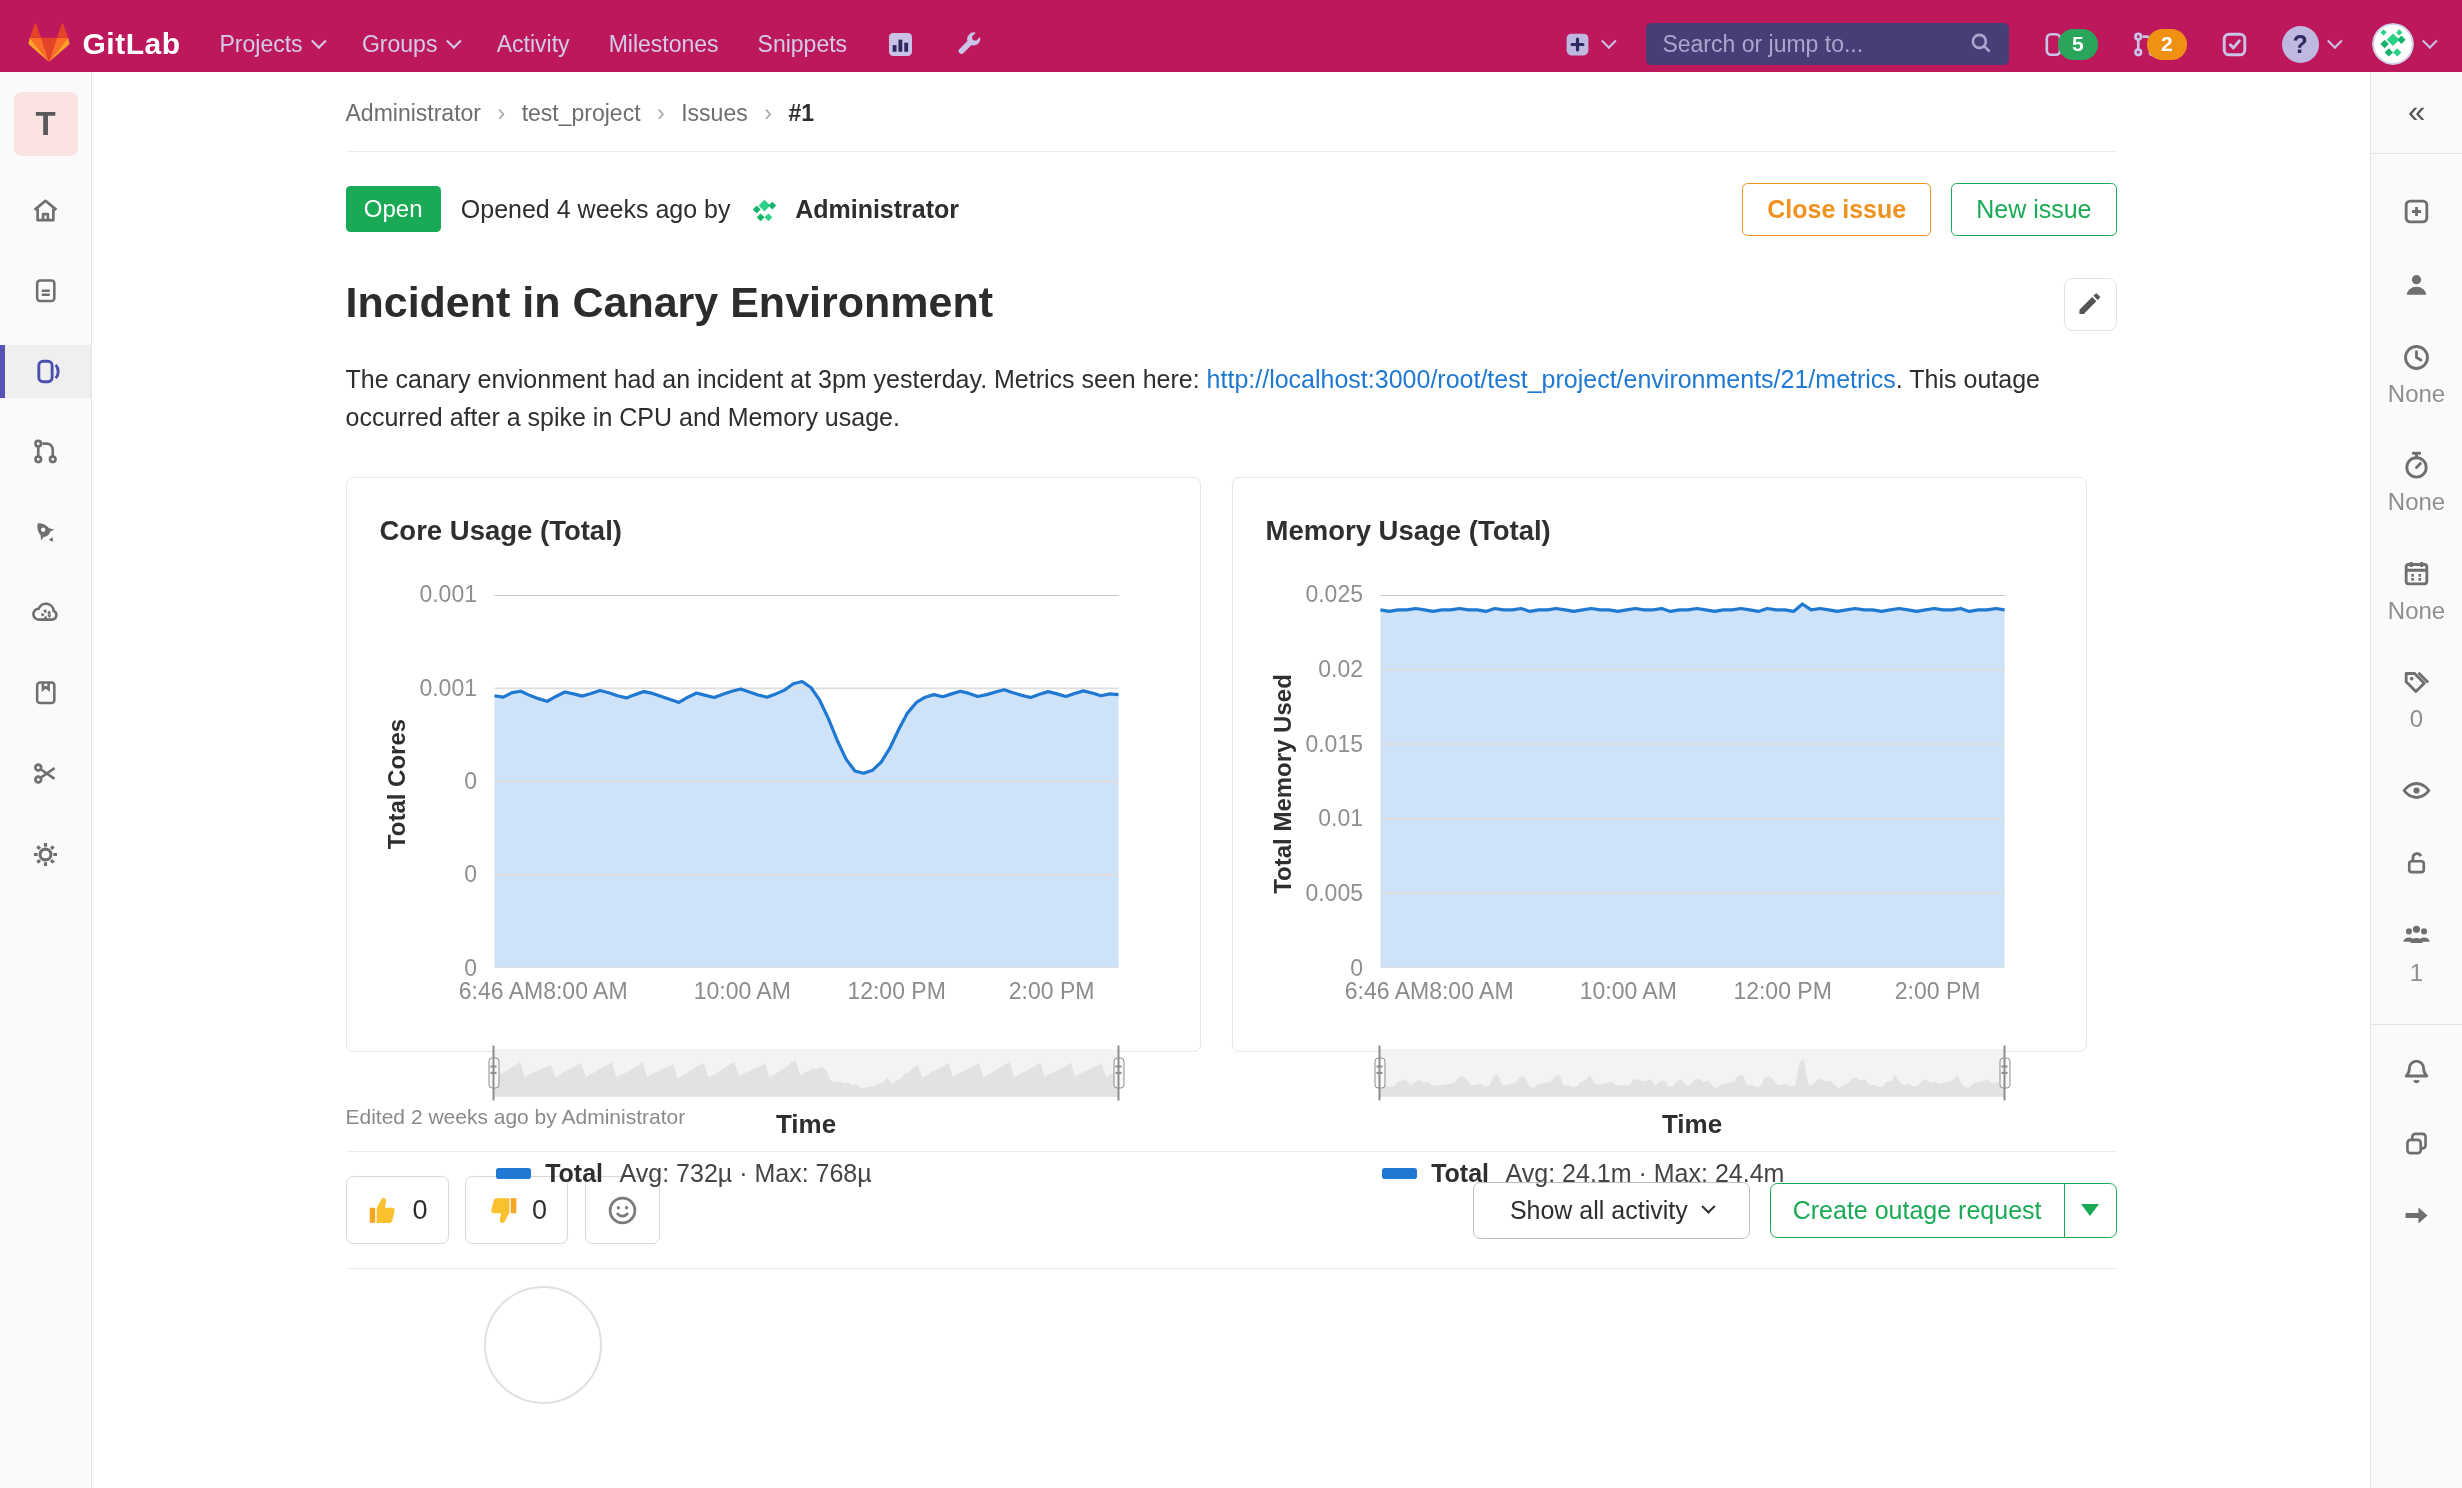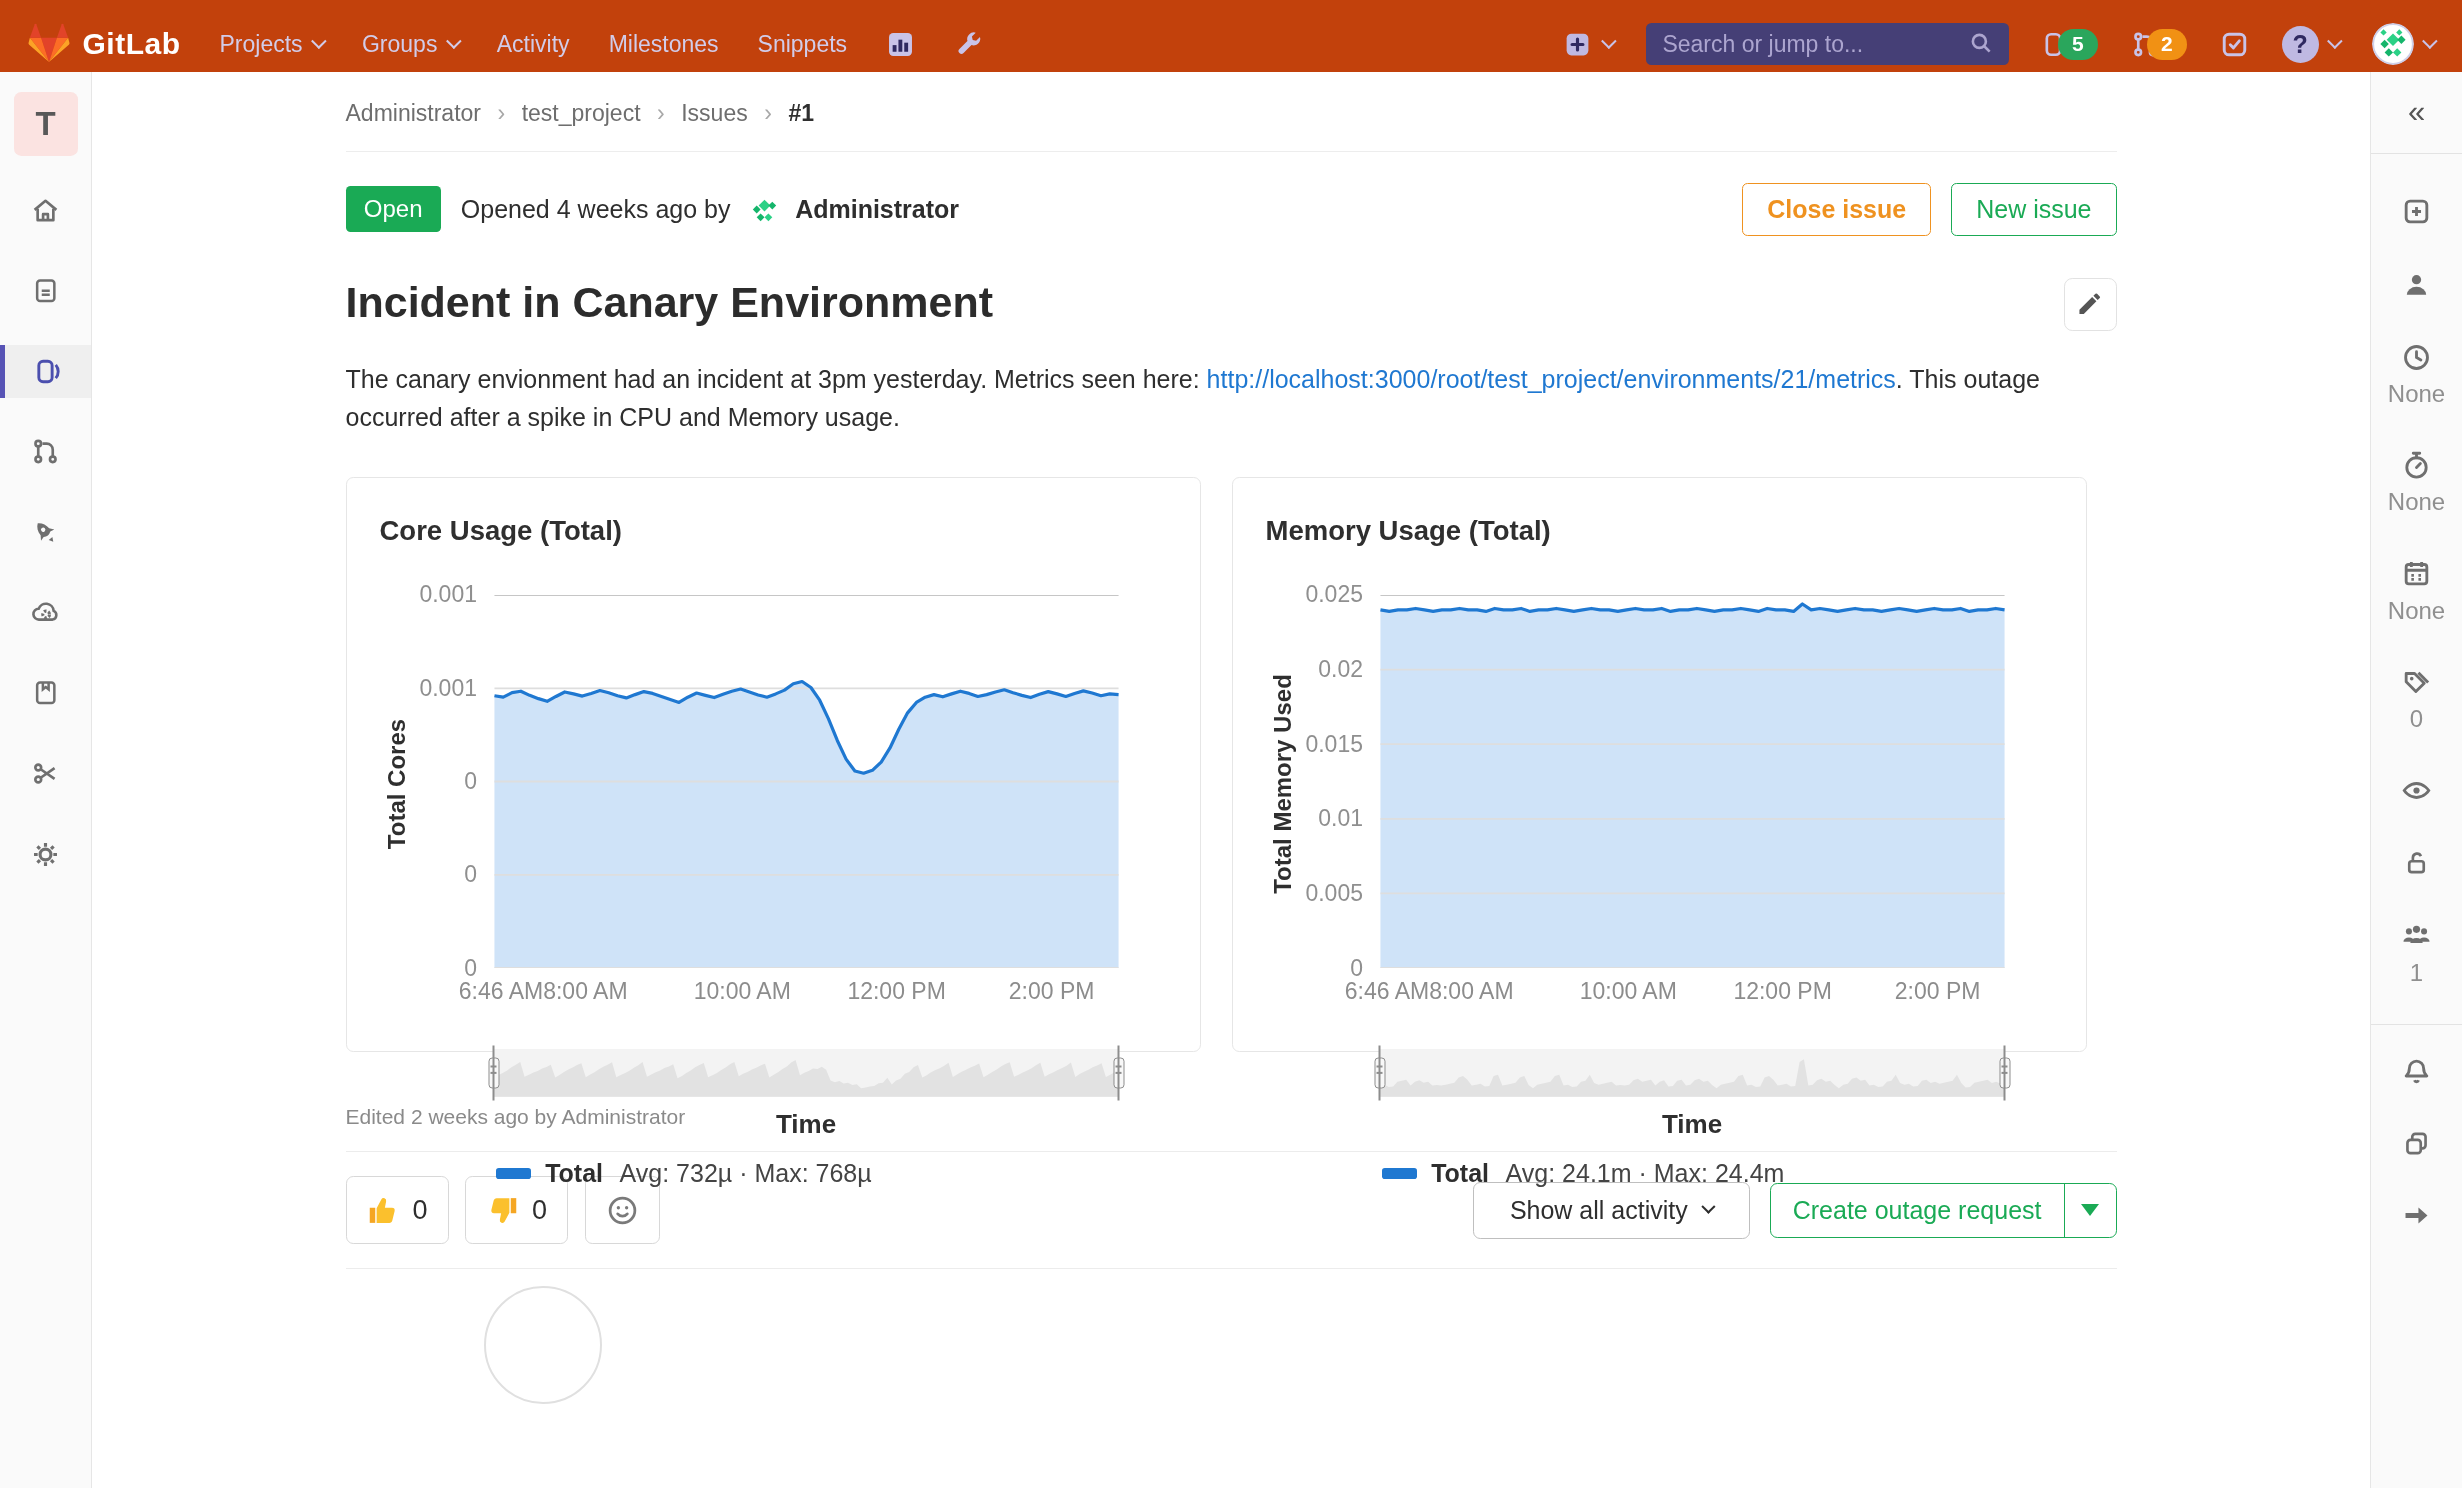--- a/index.html
+++ b/index.html
@@ -1,20 +1,20 @@
 <!DOCTYPE html>
 <html style="font-size:14.7px"><head>
 <meta charset="utf-8">
 <style>
   html,body{margin:0;padding:0;background:#fff;}
   .screen{position:relative;width:2462px;height:1488px;background:#fff;overflow:hidden;
           font-family:"Liberation Sans",sans-serif;color:#2e2e2e;}
 
   
-  .navbar{position:absolute;top:0;left:0;right:0;height:88px;background:#c2410c;
+  .navbar{position:absolute;top:0;left:0;right:0;height:88px;background:#be185d;
           display:flex;align-items:center;padding:0 27.5px;box-sizing:border-box;}
   .nav-left{display:flex;align-items:center;gap:39px;}
   .brand{display:flex;align-items:center;gap:13px;}
   .brand-name{font-size:30px;font-weight:bold;color:#fff;letter-spacing:0.5px;}
   .nav-link{font-size:23px;color:#d2cce9;display:flex;align-items:center;gap:9.2px;cursor:pointer;}
   .chev{width:9.2px;height:9.2px;border-right:2.8px solid currentColor;border-bottom:2.8px solid currentColor;
         transform:rotate(45deg) translateY(-1.8px);display:inline-block;margin-top:-3.7px;}
   .nav-icon{color:#c9c3e8;display:flex;align-items:center;}
   .nav-right{margin-left:auto;display:flex;align-items:center;gap:33px;}
   .search-box{width:363px;height:42px;background:#453f76;border-radius:5.5px;display:flex;

